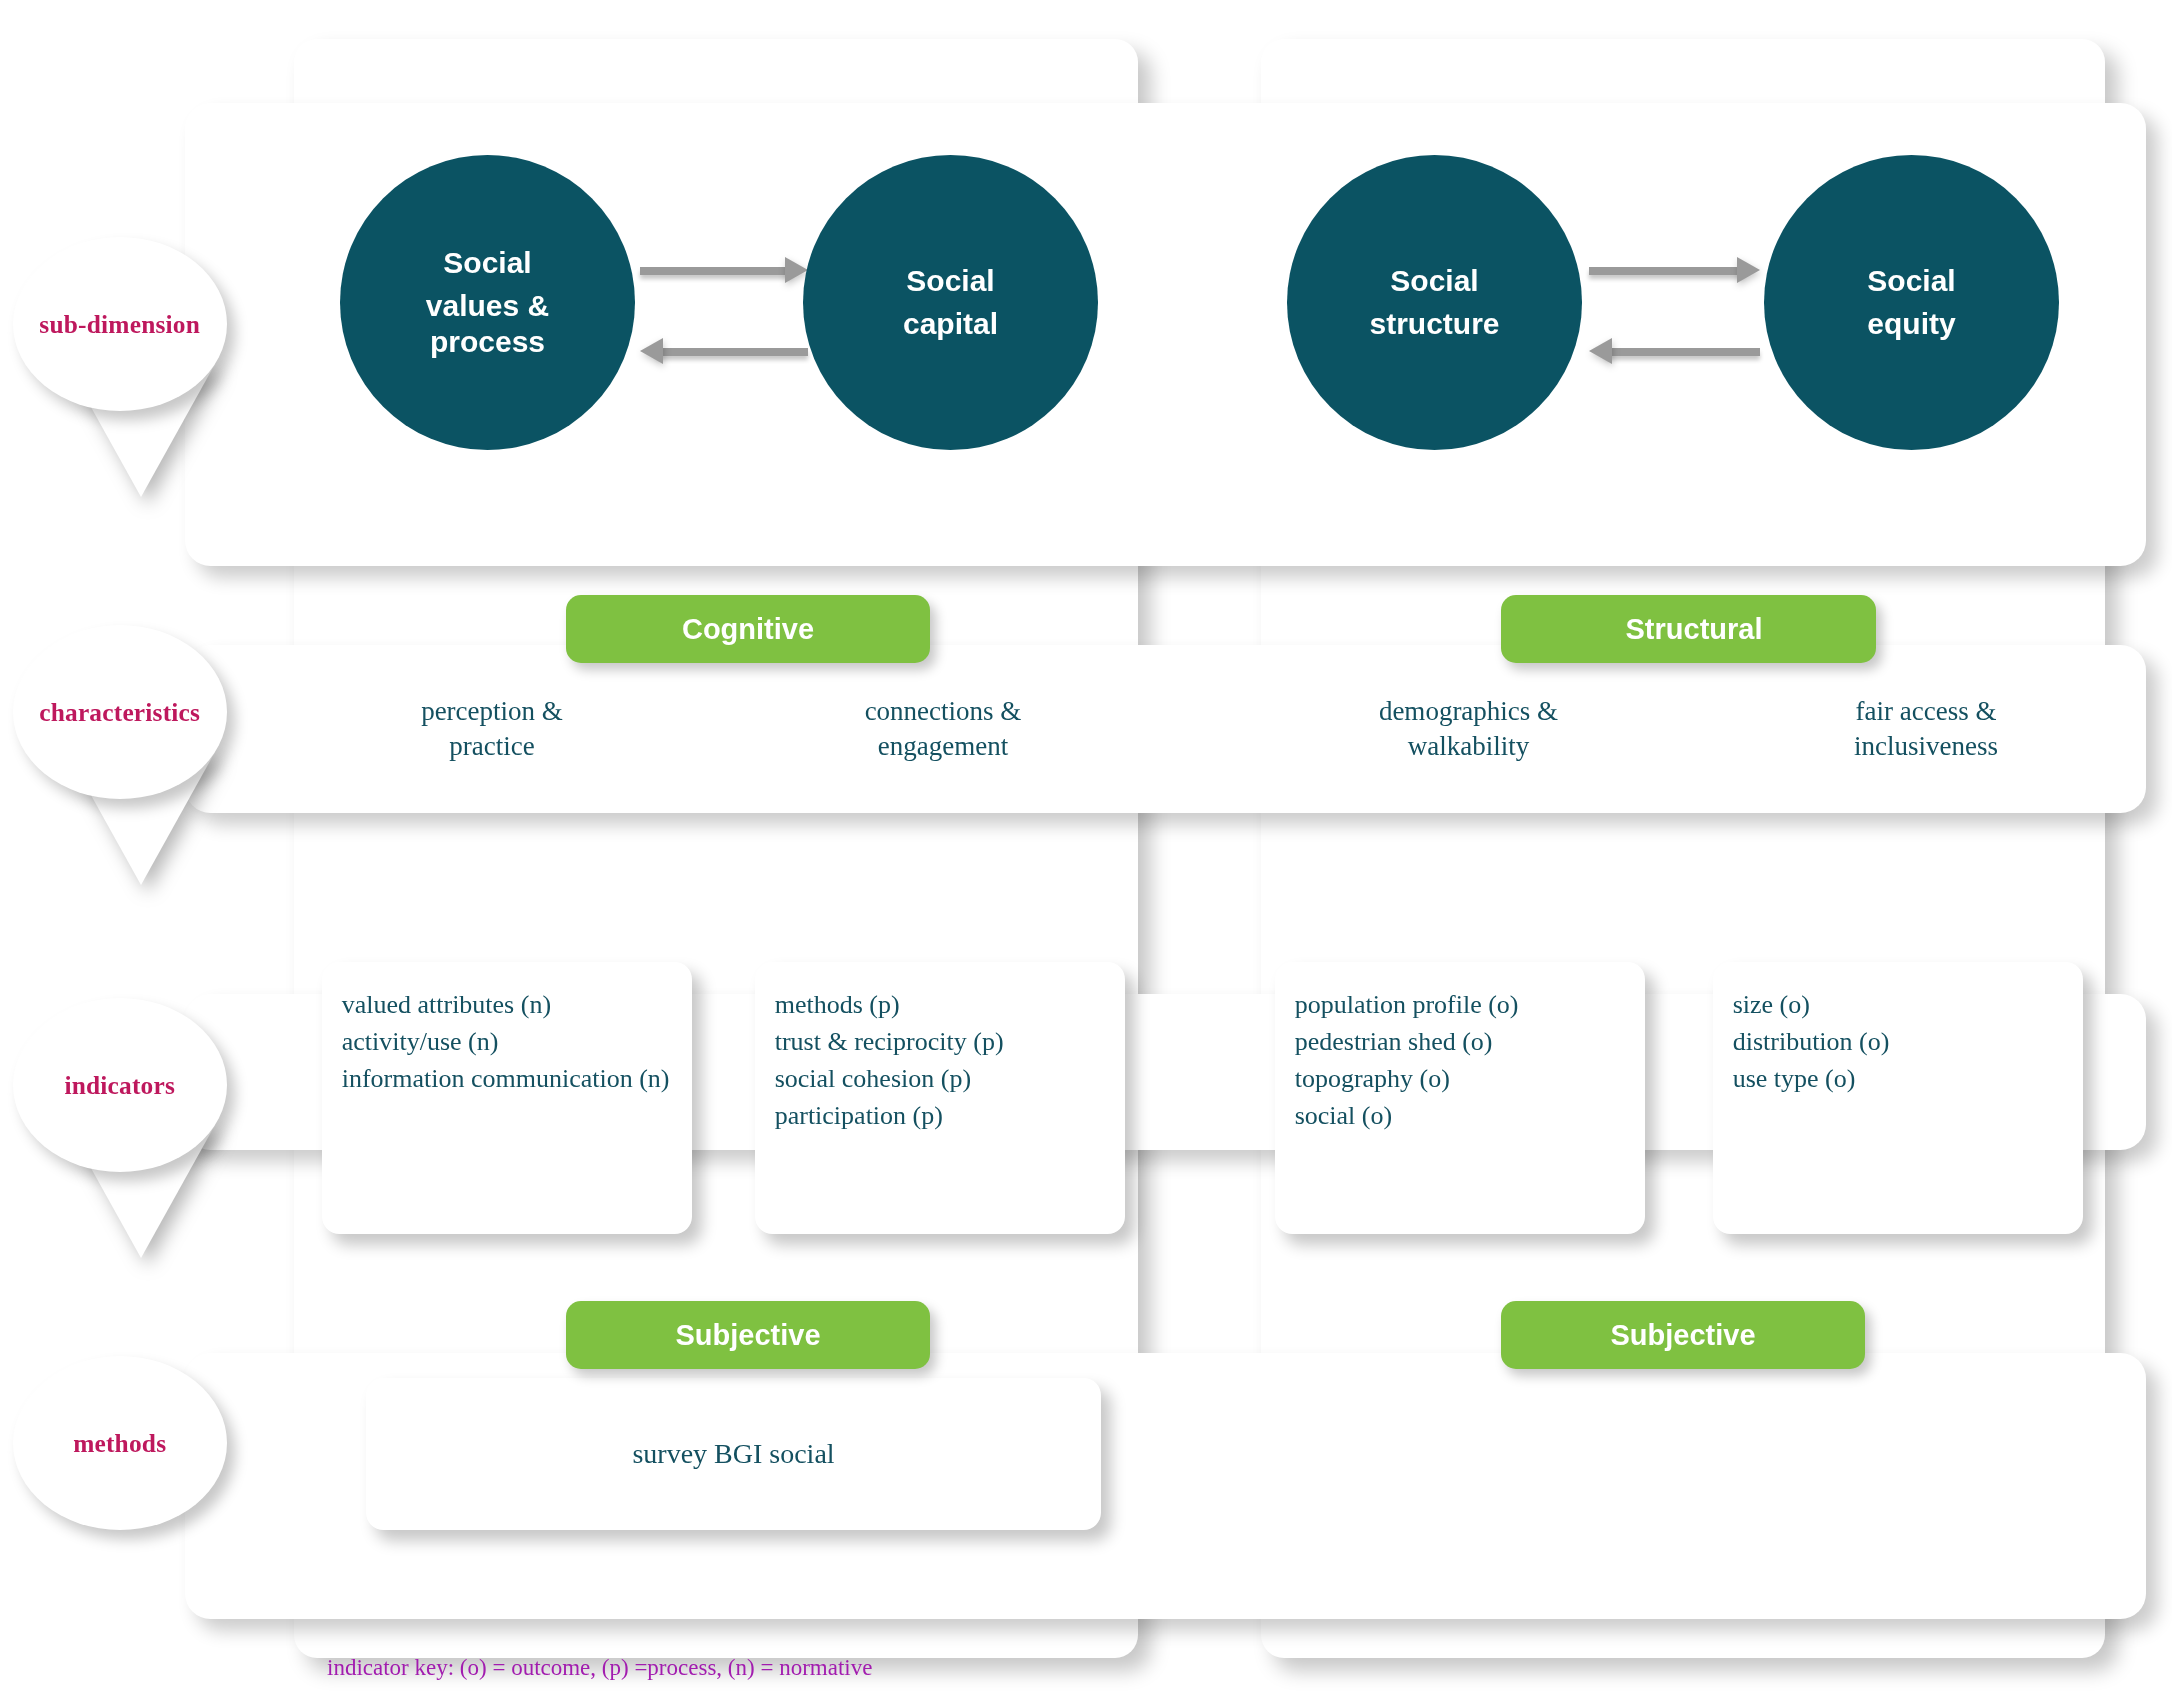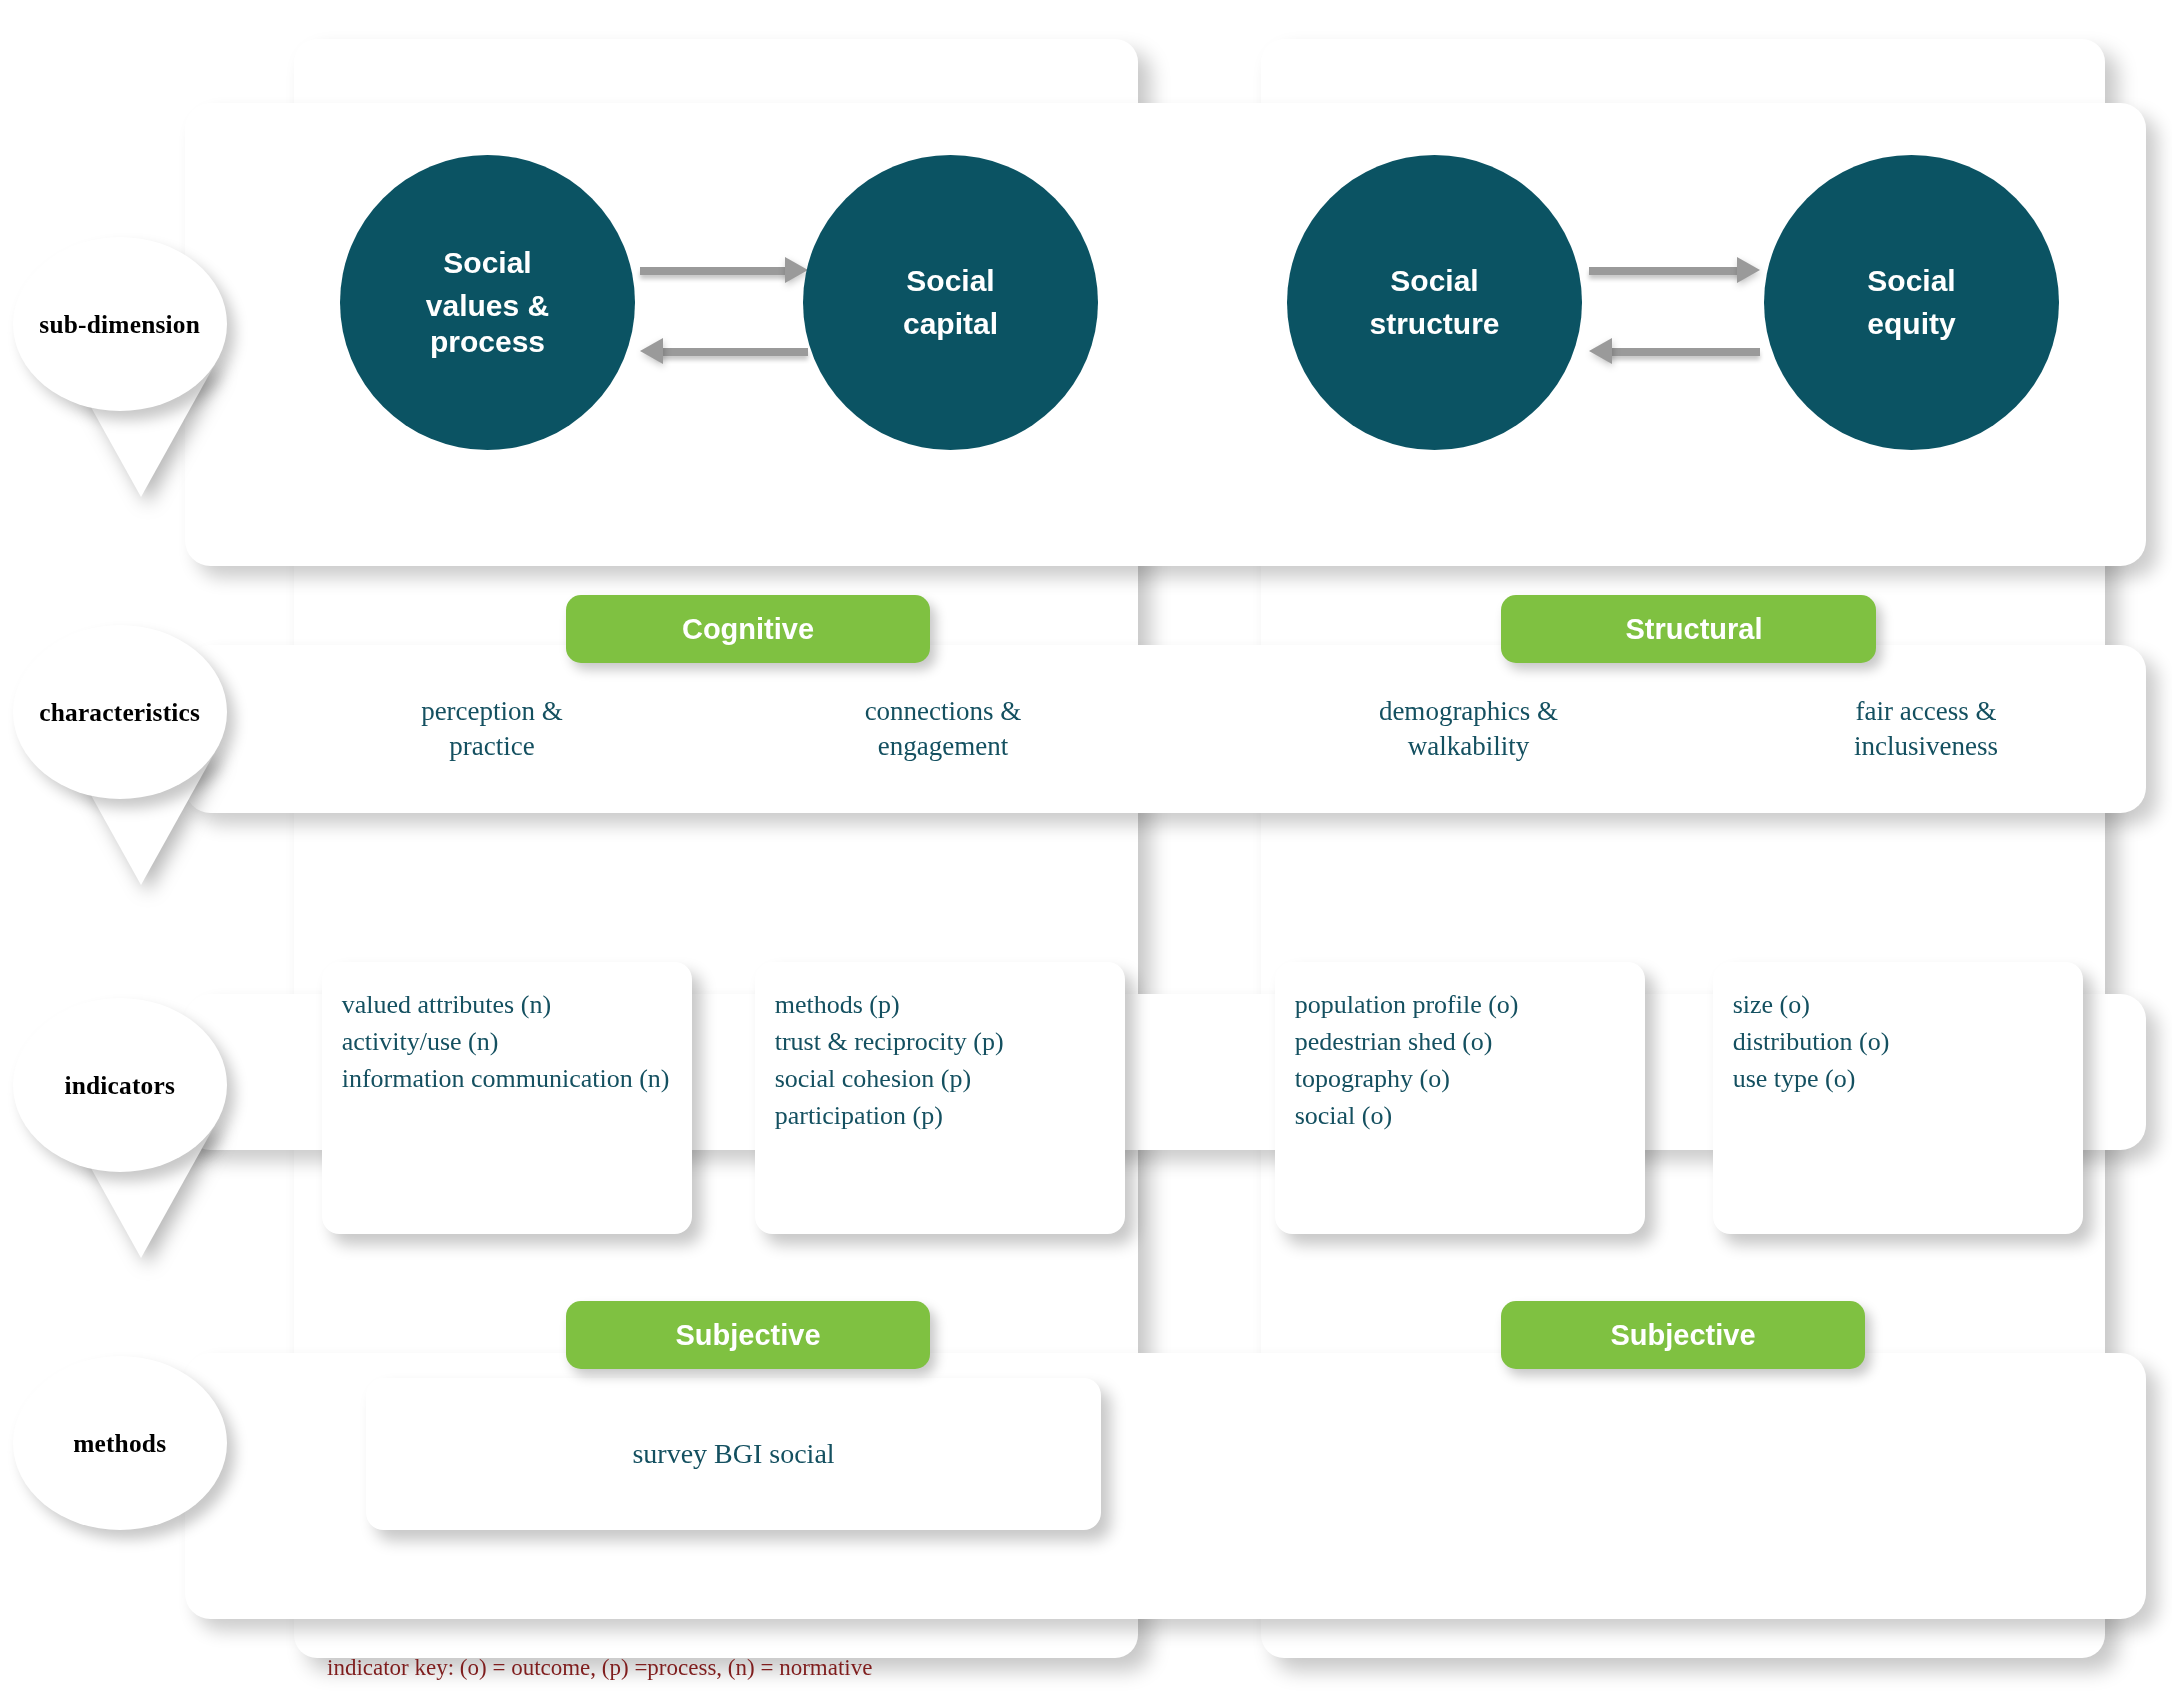--- a/index.html
+++ b/index.html
@@ -23,21 +23,21 @@
 
   
   .bubble{
     position:absolute;width:214px;height:174px;
     background:#ffffff;border-radius:50%;
     box-shadow:8px 9.3px 14px rgba(0,0,0,0.22);
     display:flex;align-items:center;justify-content:center;
     z-index:40;
   }
   .bubble span{
-    color:#000000;font-weight:bold;font-size:25.4px;
+    color:#be185d;font-weight:bold;font-size:25.4px;
     font-family:"Liberation Serif", serif;letter-spacing:0.2px;
     white-space:nowrap;
   }
   .bubble-tail{
     position:absolute;width:0;height:0;
     border-left:74px solid transparent;
     border-right:74px solid transparent;
     border-top:133px solid #ffffff;
     filter:drop-shadow(7px 8px 9.3px rgba(0,0,0,0.28));
     z-index:39;
@@ -104,21 +104,21 @@
   
   .mcard{
     position:absolute;background:#ffffff;border-radius:17.4px;
     box-shadow:9.3px 10.4px 15px rgba(0,0,0,0.22);
     z-index:36;display:flex;align-items:center;justify-content:center;
   }
   .mcard span{color:#145060;font-size:28px;font-family:"Liberation Serif", serif;}
 
   
   .footer{
-    position:absolute;color:#7f1d1d;font-size:23px;
+    position:absolute;color:#a21caf;font-size:23px;
     font-family:"Liberation Serif", serif;z-index:50;white-space:nowrap;
   }
 </style>
 </head>
 <body>
 
 <div class="stage">
 
   <div class="col-panel" style="left:294px;top:39px;width:844px;height:1619px;"></div>
   <div class="col-panel" style="left:1261px;top:39px;width:844px;height:1619px;"></div>

